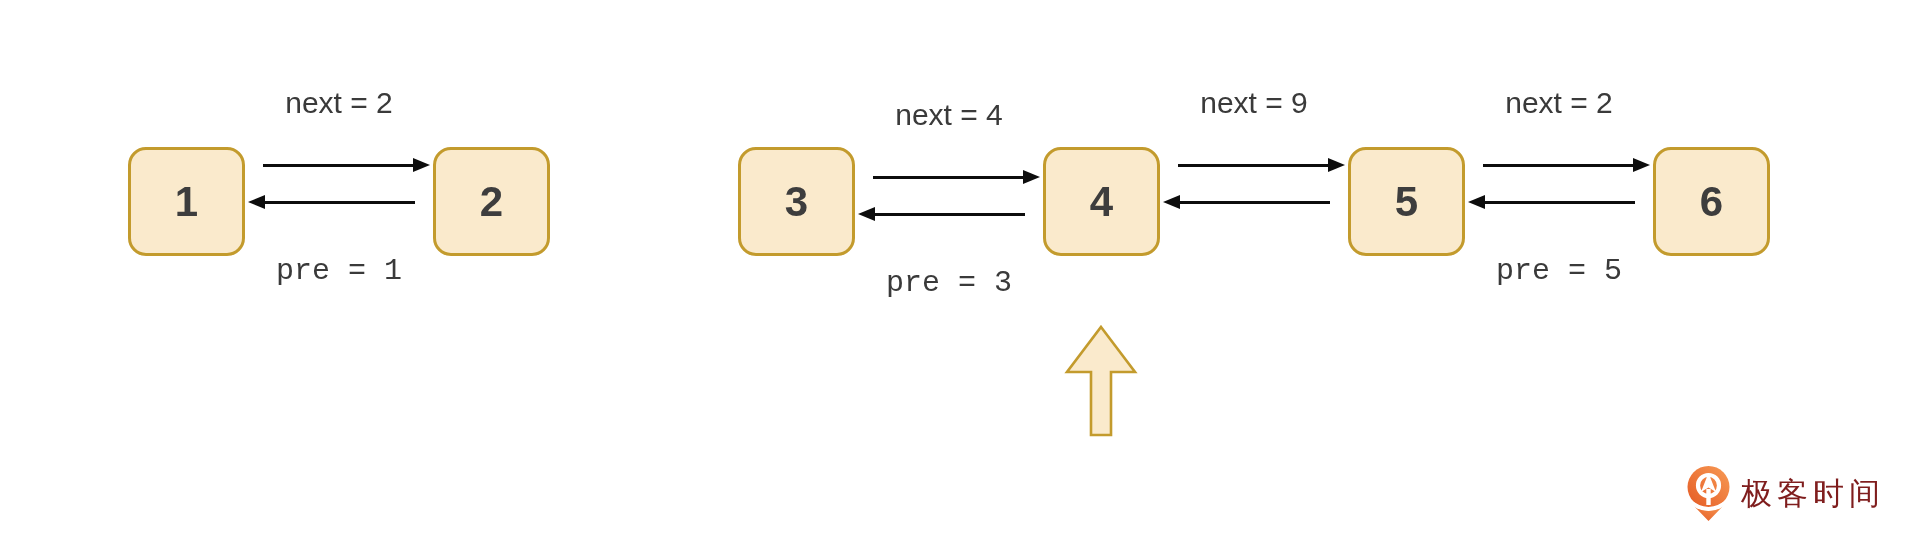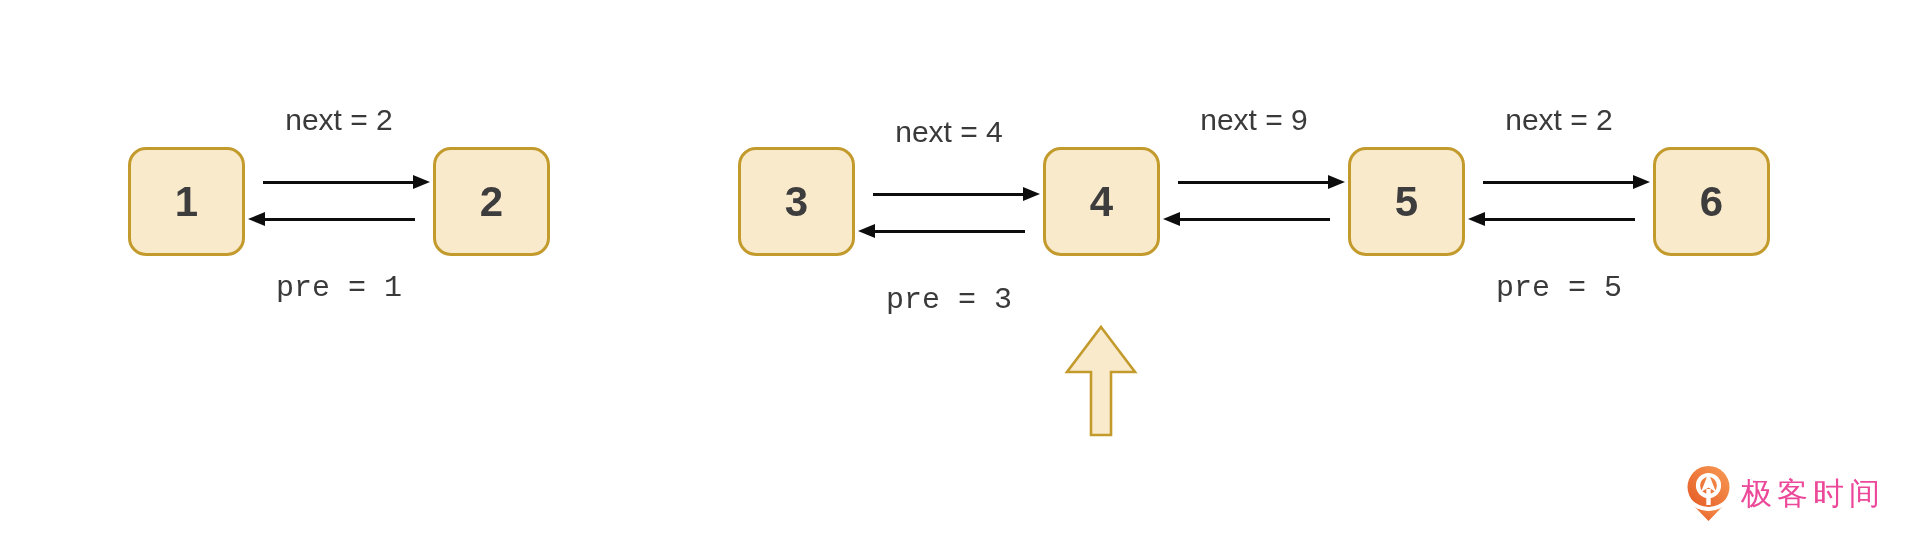--- a/index.html
+++ b/index.html
@@ -35,21 +35,21 @@
   .node-1 { left: 128px; }
   .node-2 { left: 433px; }
   .node-3 { left: 738px; }
   .node-4 { left: 1043px; }
   .node-5 { left: 1348px; }
   .node-6 { left: 1653px; }
 
   
   .connector {
     position: absolute;
-    top: 95px;
+    top: 78px;
     width: 188px;
     height: 230px;
   }
   .conn-1 { left: 245px; }
   .conn-2 { left: 550px; }
   .conn-3 { left: 855px; margin-top: 12px; }
   .conn-4 { left: 1160px; }
   .conn-5 { left: 1465px; }
 
   .conn-label {
@@ -119,21 +119,21 @@
     left: 1685px;
     top: 465px;
     display: flex;
     align-items: center;
     gap: 9px;
   }
   .logo-icon { width: 47px; height: 58px; display: block; }
   .logo-text {
     font-size: 31px;
     font-weight: 500;
-    color: #ec4899;
+    color: #7f1d1d;
     letter-spacing: 5px;
     line-height: 38px;
     white-space: nowrap;
   }
 </style>
 </head>
 <body>
 
 <div class="canvas">
 

